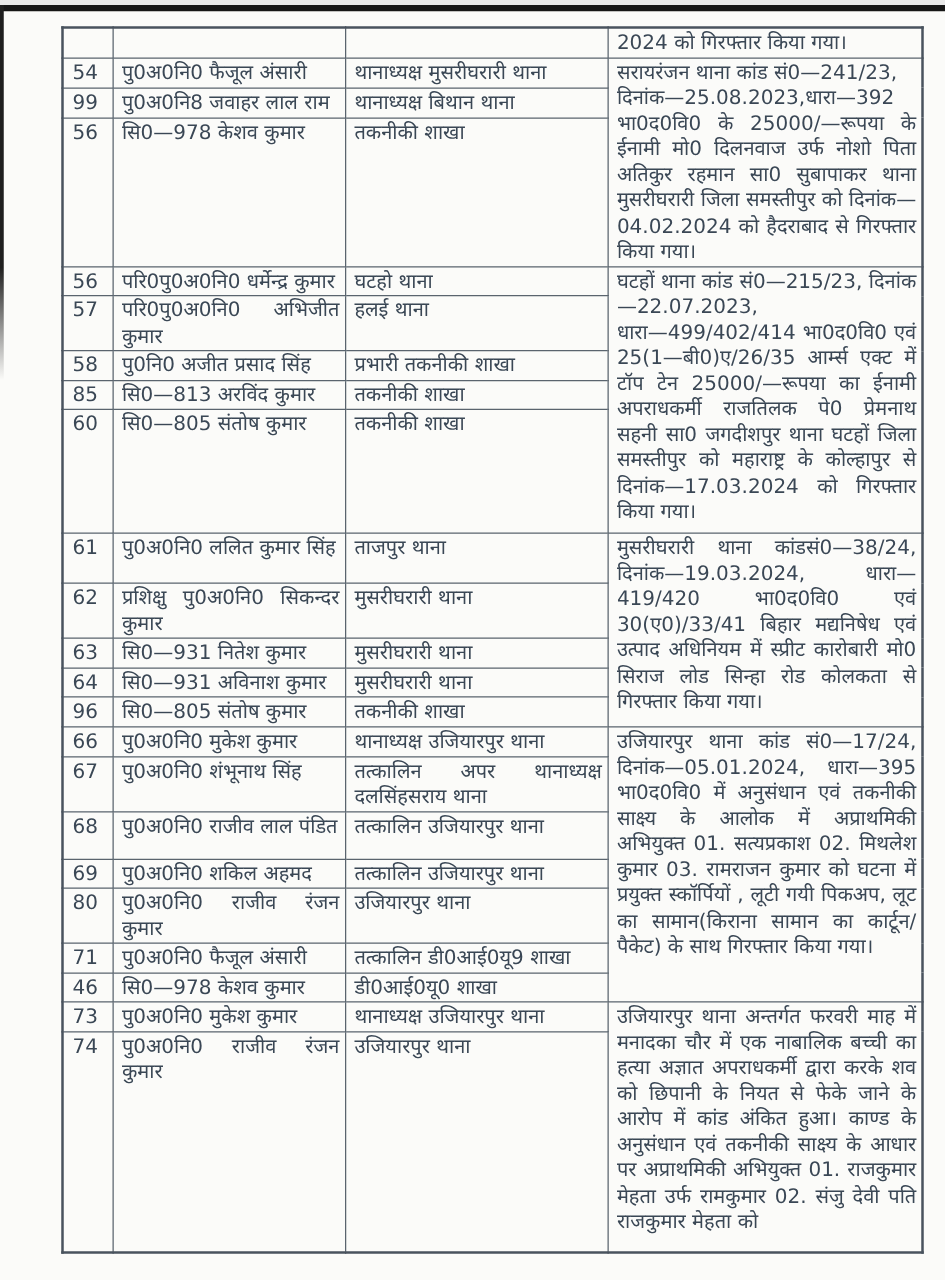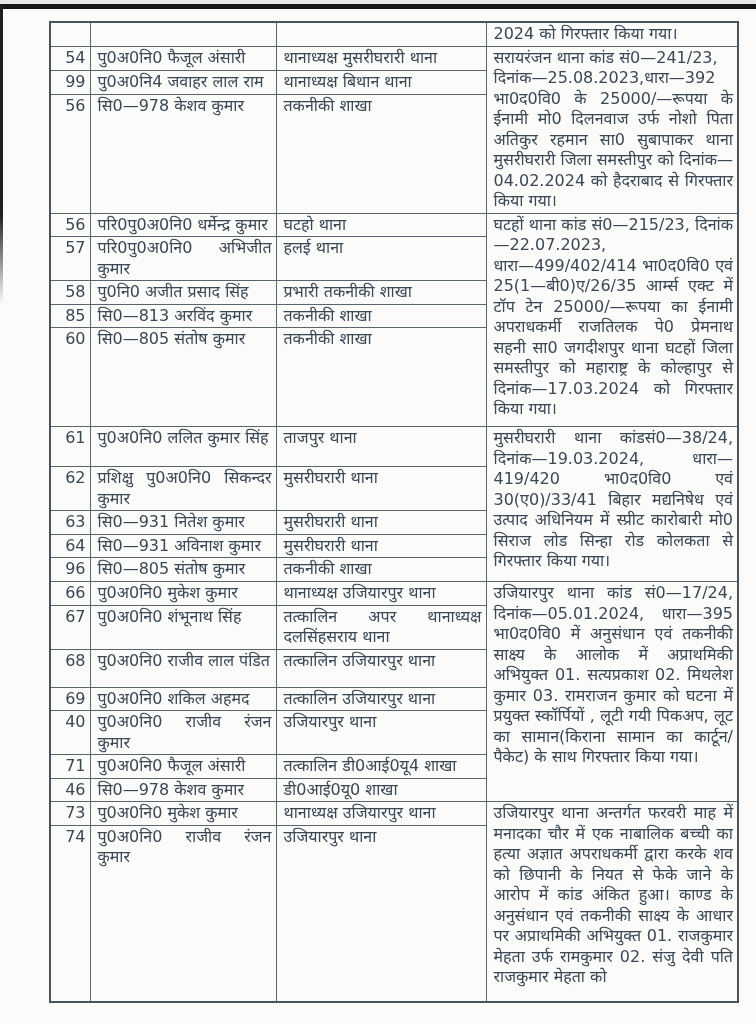--- a/index.html
+++ b/index.html
@@ -46,21 +46,21 @@
   table.doc td{
     border:1.6px solid var(--border);
     vertical-align:top;
     font-size:16px;
     line-height:20.5px;
     padding:1px 4px 1px 7px;
     overflow:hidden;
   }
   table.doc{border:2px solid var(--outer);}
   td.sl{
-    text-align:right;
+    text-align:left;
     padding-left:2px;
     padding-right:2px;
     font-size:15.5px;
   }
   td.name,td.post{
     text-align:justify;
     text-justify:inter-word;
   }
   td.det{
     text-align:justify;
@@ -101,21 +101,21 @@
       <tr style="height:23px">
         <td class="sl">54</td>
         <td class="name">पु0अ0नि0 फैजूल अंसारी</td>
         <td class="post">थानाध्यक्ष मुसरीघरारी थाना</td>
         <td class="det" rowspan="3">सरायरंजन थाना कांड सं0—241/23,
 दिनांक—25.08.2023,धारा—392
 भा0द0वि0 के 25000/—रूपया के ईनामी मो0 दिलनवाज उर्फ नोशो पिता अतिकुर रहमान सा0 सुबापाकर थाना मुसरीघरारी जिला समस्तीपुर को दिनांक—04.02.2024 को हैदराबाद से गिरफ्तार किया गया।</td>
       </tr>
       <tr style="height:23px">
         <td class="sl">99</td>
-        <td class="name">पु0अ0नि4 जवाहर लाल राम</td>
+        <td class="name">पु0अ0नि8 जवाहर लाल राम</td>
         <td class="post">थानाध्यक्ष बिथान थाना</td>
       </tr>
       <tr style="height:116px">
         <td class="sl">56</td>
         <td class="name">सि0—978 केशव कुमार</td>
         <td class="post">तकनीकी शाखा</td>
       </tr>
 
       <tr style="height:23px">
         <td class="sl">56</td>
@@ -187,28 +187,28 @@
         <td class="sl">68</td>
         <td class="name">पु0अ0नि0 राजीव लाल पंडित</td>
         <td class="post">तत्कालिन उजियारपुर थाना</td>
       </tr>
       <tr style="height:22px">
         <td class="sl">69</td>
         <td class="name">पु0अ0नि0 शकिल अहमद</td>
         <td class="post">तत्कालिन उजियारपुर थाना</td>
       </tr>
       <tr style="height:38px">
-        <td class="sl">40</td>
+        <td class="sl">80</td>
         <td class="name">पु0अ0नि0 राजीव रंजन कुमार</td>
         <td class="post">उजियारपुर थाना</td>
       </tr>
       <tr style="height:22px">
         <td class="sl">71</td>
         <td class="name">पु0अ0नि0 फैजूल अंसारी</td>
-        <td class="post">तत्कालिन डी0आई0यू4 शाखा</td>
+        <td class="post">तत्कालिन डी0आई0यू9 शाखा</td>
       </tr>
       <tr style="height:22px">
         <td class="sl">46</td>
         <td class="name">सि0—978 केशव कुमार</td>
         <td class="post">डी0आई0यू0 शाखा</td>
       </tr>
 
       <tr style="height:23px">
         <td class="sl">73</td>
         <td class="name">पु0अ0नि0 मुकेश कुमार</td>

